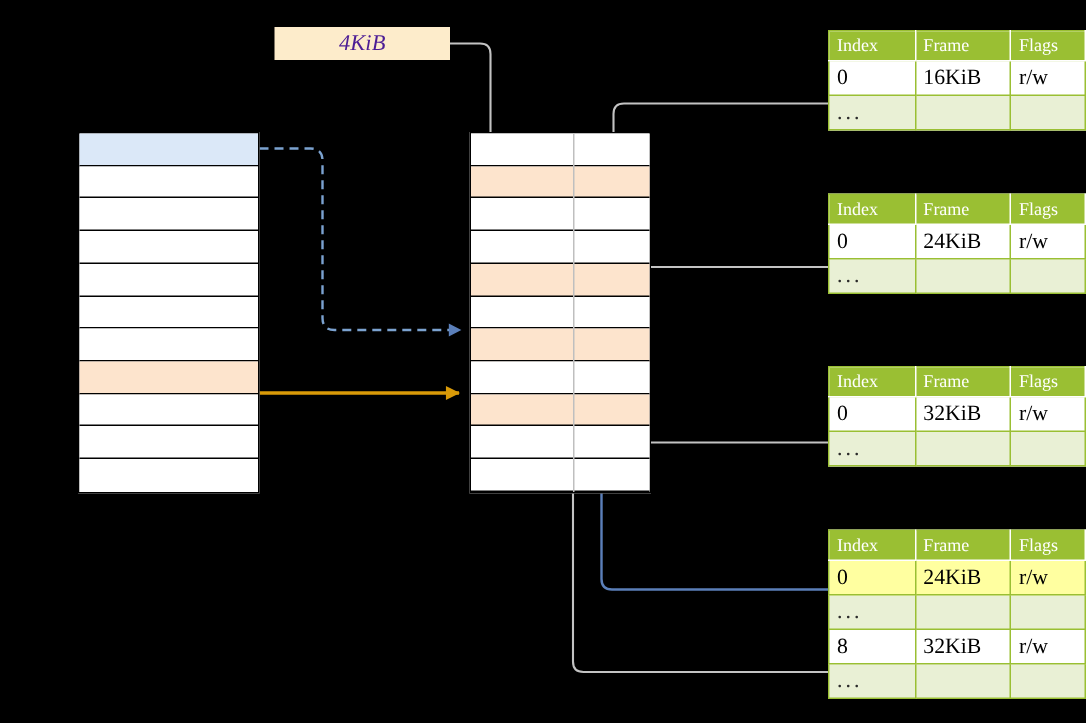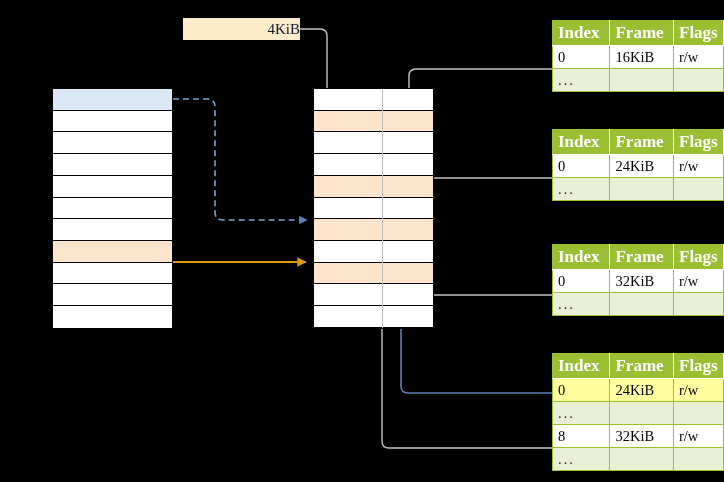--- a/index.html
+++ b/index.html
@@ -44,40 +44,41 @@
     top: 0;
     bottom: 0;
     width: 1px;
     background: #bfbfbf;
   }
 
   
   .kib-label {
     position: absolute;
     background: #fdeccb;
-    color: #0f172a;
-    text-align: right;
+    color: #4c1d95;
+    text-align: center;
     font-size: 15px;
     line-height: 22px;
     white-space: nowrap;
+    font-style: italic;
   }
 
   
   .frametable {
     position: absolute;
     border-collapse: collapse;
     border: 1px solid #9abf33;
     background: #ffffff;
     table-layout: fixed;
   }
   .frametable th {
     background: #9abf33;
     color: #ffffff;
-    font-weight: bold;
-    font-size: 17px;
+    font-weight: normal;
+    font-size: 12px;
     text-align: left;
     padding: 2px 5px;
     border: 1px solid #ffffff;
     border-left-color: #9abf33;
     border-top-color: #9abf33;
     height: 20px;
     box-sizing: border-box;
   }
   .frametable th.c0 { width: 58px; }
   .frametable th.c1 { width: 64px; }

